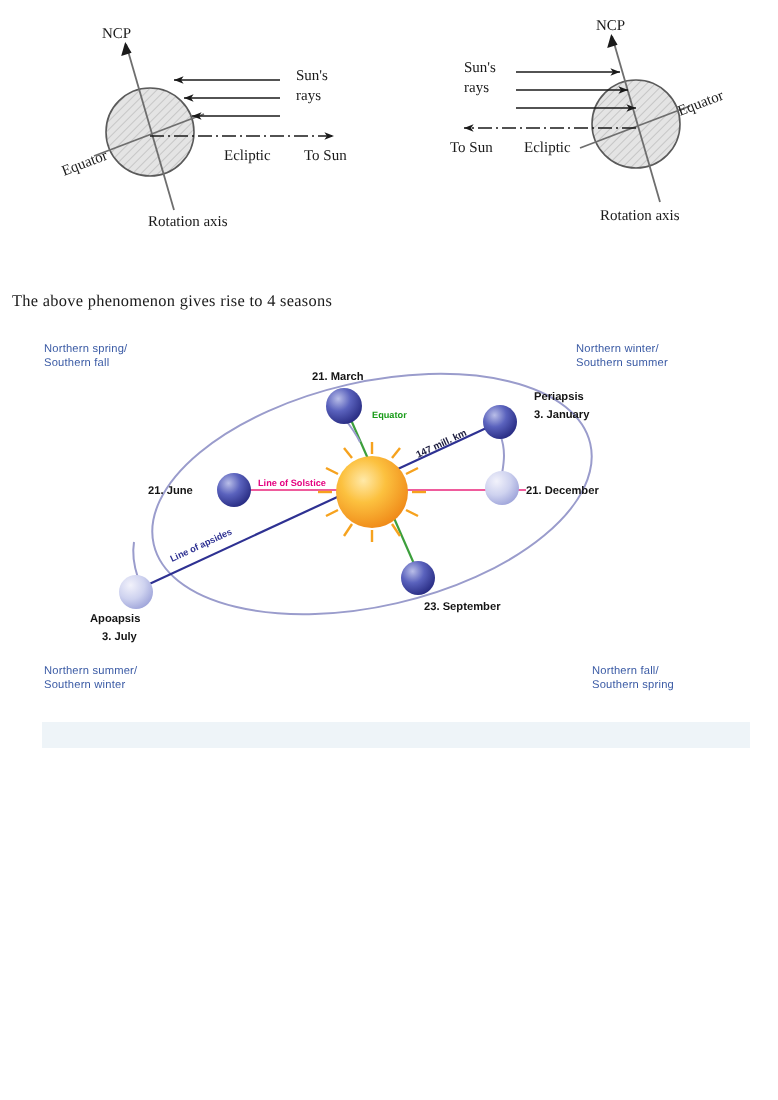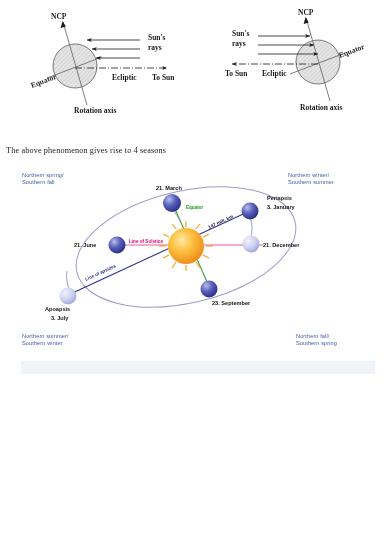--- a/index.html
+++ b/index.html
@@ -17,21 +17,21 @@
   .page {
     position: absolute;
     inset: 0;
     background: #ffffff;
   }
 
   
   #earth-figures {
     position: absolute;
     left: 0; top: 0;
-    width: 357px; height: 135px; font-weight: bold;
+    width: 357px; height: 135px;
   }
   #earth-figures svg { display: block; }
 
   
   #caption-line {
     position: absolute;
     left: 6px; top: 146px;
     width: 370px;
     font-family: "Liberation Serif", serif;
     font-size: 8.2px;

